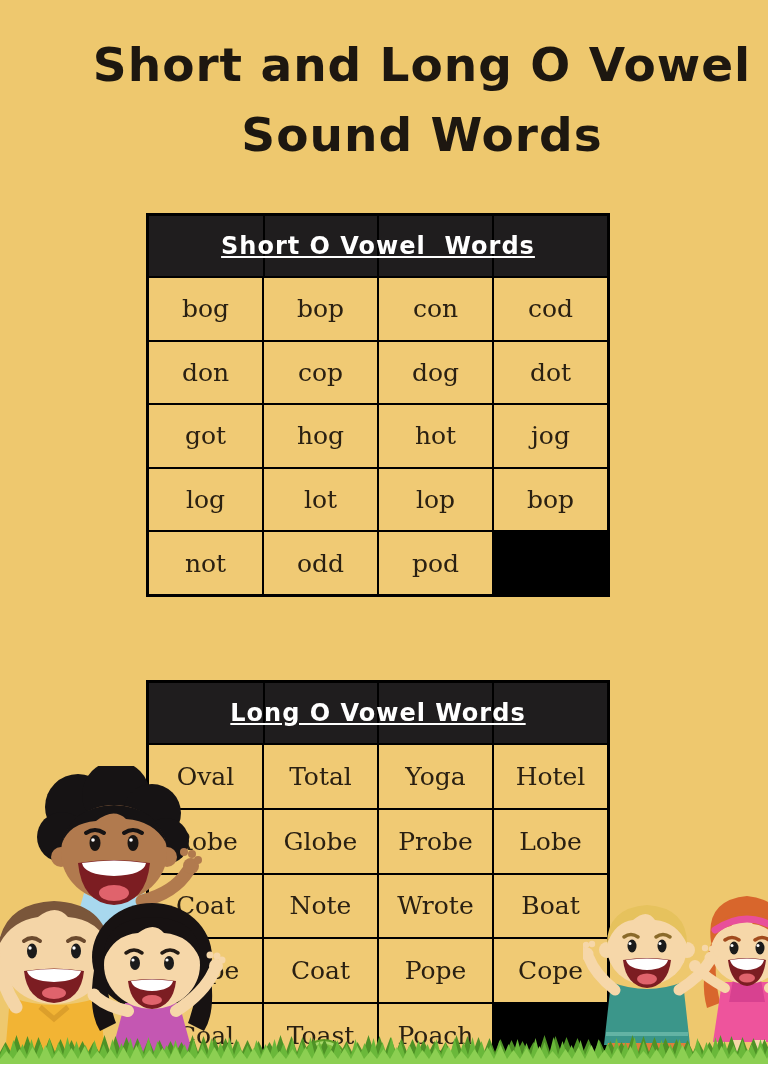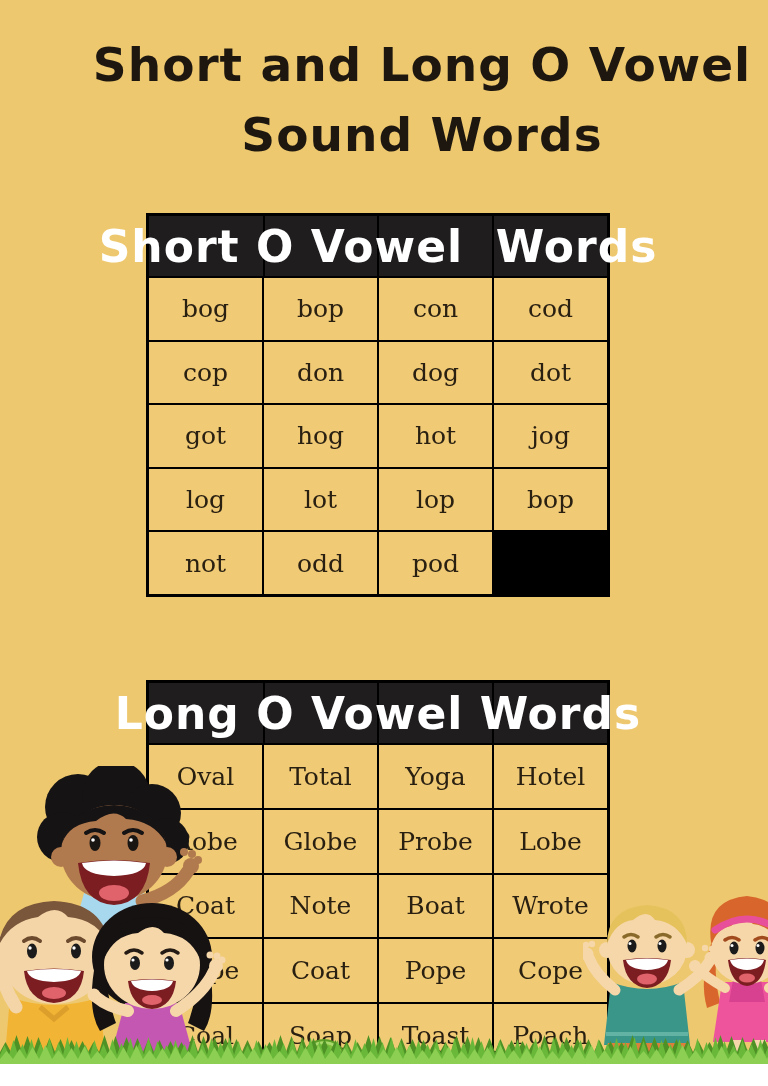--- a/index.html
+++ b/index.html
@@ -14,22 +14,22 @@
   
   .word-table{position:absolute;left:146px;width:464px;box-sizing:border-box;
               background:#000;border:3px solid #000;display:grid;
               grid-template-columns:repeat(4,1fr);grid-template-rows:60px repeat(5,1fr);
               gap:2px;z-index:2;}
   .t1{top:213px;height:384px;}
   .t2{top:680px;height:390px;}
   .tbl-head{grid-column:1/-1;position:relative;background:var(--header-bg,#1f1d1e);
             display:flex;align-items:center;justify-content:center;}
   .tbl-head .head-text{position:relative;z-index:2;color:var(--header-text,#fff);
-            font-size:44px;font-weight:600;letter-spacing:1px;white-space:pre;
-            font-family:"DejaVu Sans",sans-serif;}
+            font-size:24px;font-weight:600;letter-spacing:1px;white-space:pre;
+            font-family:"DejaVu Sans",sans-serif;text-decoration:underline;}
   .colline{position:absolute;top:0;bottom:0;width:2px;background:#000;z-index:1;}
   .colline.l1{left:calc(25% - 1px);}
   .colline.l2{left:calc(50% - 1px);}
   .colline.l3{left:calc(75% - 1px);}
   .word-cell{background:var(--cell-bg,#f0ca74);display:flex;align-items:center;justify-content:center;
              font-family:"DejaVu Serif",serif;font-size:25px;color:var(--word-text,#2a2012);text-align:right;}
 
   
   .kids-left{position:absolute;left:0;top:766px;z-index:4;}
   .kids-right{position:absolute;left:583px;top:886px;z-index:4;}
@@ -59,22 +59,22 @@
     <header class="tbl-head">
       <i class="colline l1"></i>
       <i class="colline l2"></i>
       <i class="colline l3"></i>
       <span class="head-text">Short O Vowel  Words</span>
     </header>
   <div class="word-cell">bog</div>
       <div class="word-cell">bop</div>
       <div class="word-cell">con</div>
       <div class="word-cell">cod</div>
+      <div class="word-cell">don</div>
       <div class="word-cell">cop</div>
-      <div class="word-cell">don</div>
       <div class="word-cell">dog</div>
       <div class="word-cell">dot</div>
       <div class="word-cell">got</div>
       <div class="word-cell">hog</div>
       <div class="word-cell">hot</div>
       <div class="word-cell">jog</div>
       <div class="word-cell">log</div>
       <div class="word-cell">lot</div>
       <div class="word-cell">lop</div>
       <div class="word-cell">bop</div>
@@ -93,28 +93,27 @@
   <div class="word-cell">Oval</div>
       <div class="word-cell">Total</div>
       <div class="word-cell">Yoga</div>
       <div class="word-cell">Hotel</div>
       <div class="word-cell">Robe</div>
       <div class="word-cell">Globe</div>
       <div class="word-cell">Probe</div>
       <div class="word-cell">Lobe</div>
       <div class="word-cell">Coat</div>
       <div class="word-cell">Note</div>
+      <div class="word-cell">Wrote</div>
       <div class="word-cell">Boat</div>
-      <div class="word-cell">Wrote</div>
       <div class="word-cell">Hope</div>
       <div class="word-cell">Coat</div>
       <div class="word-cell">Pope</div>
       <div class="word-cell">Cope</div>
       <div class="word-cell">Coal</div>
-      <div class="word-cell">Soap</div>
       <div class="word-cell">Toast</div>
       <div class="word-cell">Poach</div>
     </section>
 
   <svg class="kids-left" width="240" height="320" viewBox="0 0 240 320">
 
     <g transform="translate(114,85)">
       <g fill="#161314">
         <circle cx="-36" cy="-44" r="33"></circle>
           <circle cx="2" cy="-56" r="34"></circle>

